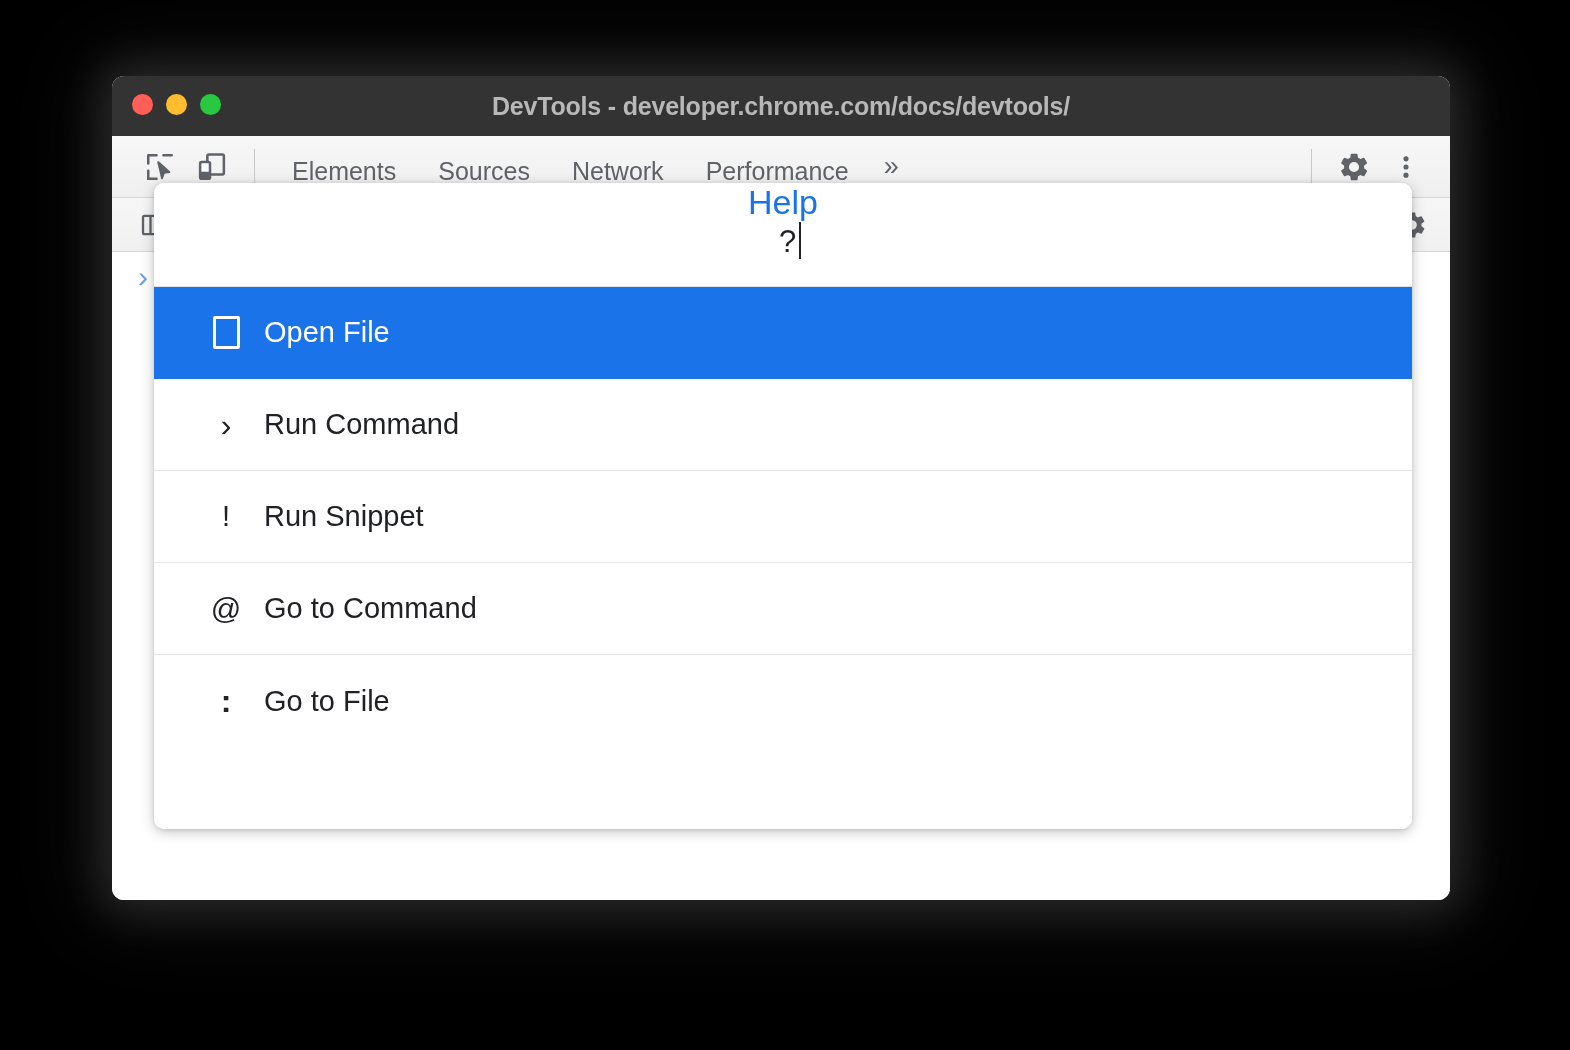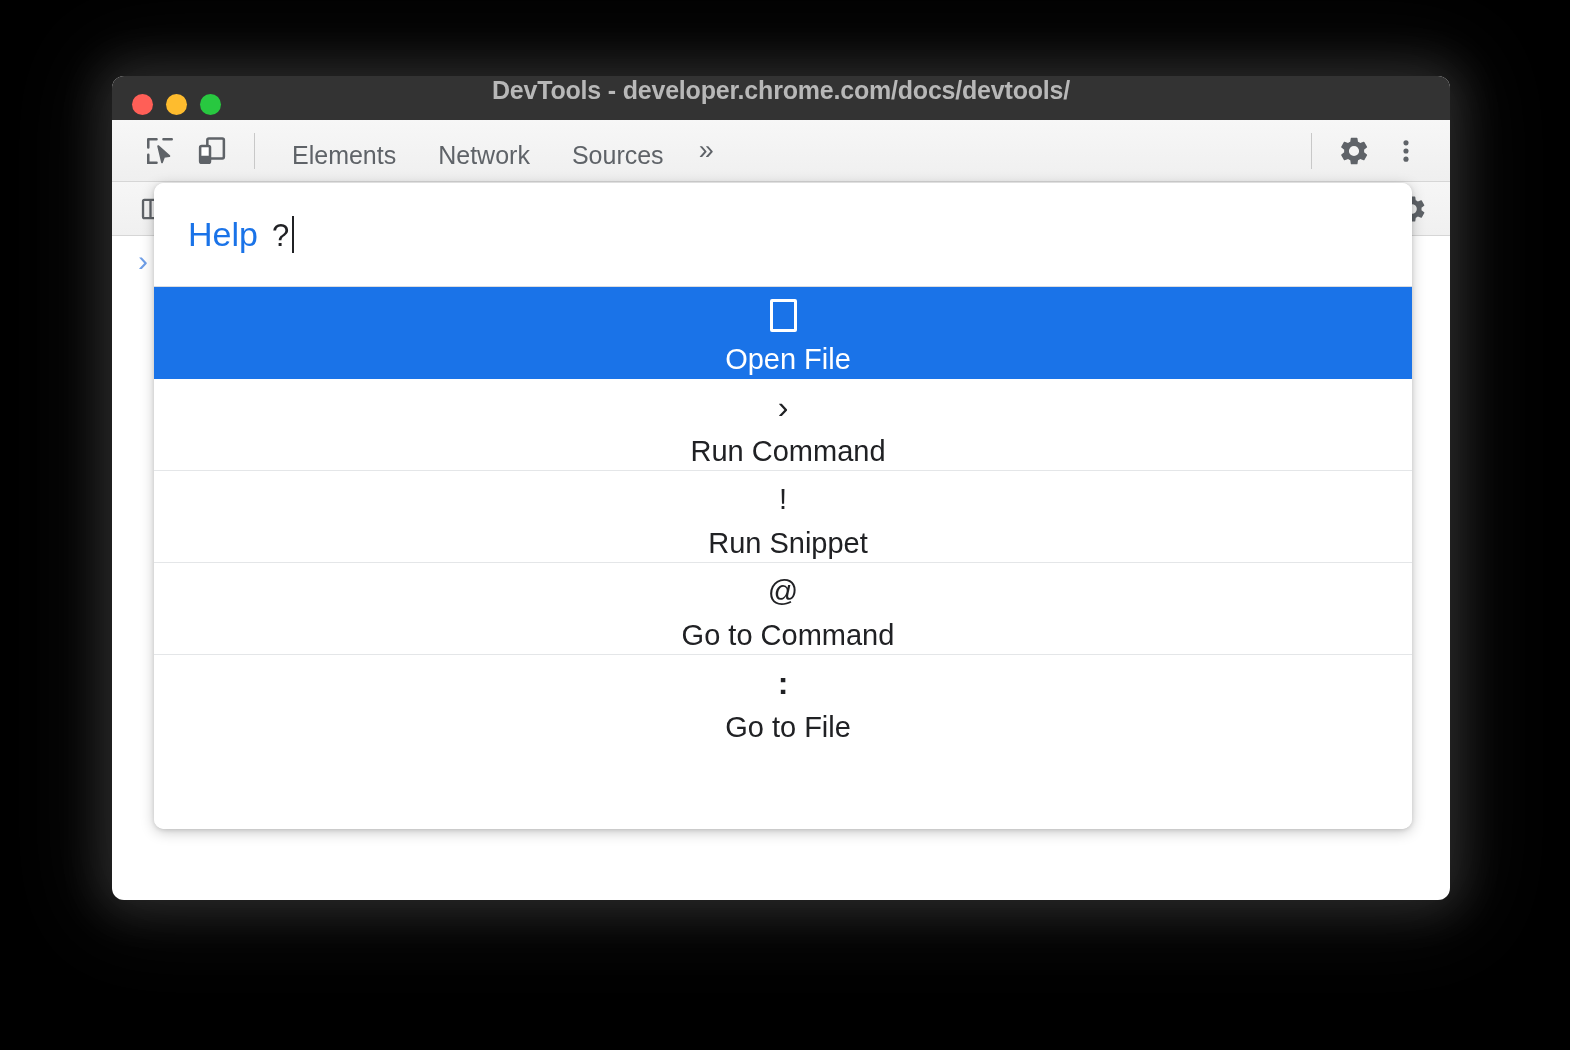--- a/index.html
+++ b/index.html
@@ -30,24 +30,24 @@
     background: #ffffff;
     border-radius: 12px;
     box-shadow: 0 0 46px 14px rgba(255,255,255,0.13),
                 0 0 90px 30px rgba(255,255,255,0.05);
     overflow: hidden;
   }
 
   
   .titlebar {
     position: relative;
-    height: 44px;
+    height: 60px;
     background: #333333;
     display: flex;
-    align-items: flex-start;
+    align-items: center;
   }
   .traffic {
     position: absolute;
     left: 20px;
     top: 0;
     height: 56px;
     display: flex;
     align-items: center;
     gap: 13px;
   }
@@ -158,20 +158,21 @@
     flex-direction: column;
   }
 
   .palette-input-row {
     height: 104px;
     display: flex;
     align-items: center;
     padding: 0 34px;
     border-bottom: 1px solid #dadce0;
     background: #ffffff;
+    flex-direction: column;
   }
   .prefix-tag {
     color: #1a73e8;
     font-size: 34px;
     letter-spacing: 0;
   }
   .query-text {
     color: #202124;
     font-size: 31px;
     margin-left: 14px;
@@ -198,21 +199,20 @@
 
   .palette-list { flex: 1; background: #ffffff; }
 
   .palette-item {
     height: 92px;
     display: flex;
     align-items: center;
     padding: 0 44px;
     border-bottom: 1px solid #e4e6e8;
     background: #ffffff;
-    flex-direction: column;
   }
   .palette-item:last-child { border-bottom: none; }
   .palette-item.selected {
     background: #1a73e8;
     border-bottom-color: #1a73e8;
   }
   .item-glyph {
     width: 56px;
     flex: 0 0 56px;
     text-align: center;
@@ -272,22 +272,23 @@
           <rect x="8.5" y="2.6" width="12.4" height="15" rx="1.2"></rect>
           <rect x="3.1" y="8.2" width="7.4" height="12.6" rx="1.2" fill="#ffffff"></rect>
           <rect x="3.1" y="15.6" width="7.4" height="5.2" rx="1.0" fill="#5f6368" stroke="none"></rect>
         </svg>
       </div>
 
       <div class="tb-sep"></div>
 
       <div class="tabs">
         <div class="tab">Elements</div>
+        <div class="tab">Sources</div>
         <div class="tab">Network</div>
-        <div class="tab">Sources</div>
+        <div class="tab">Performance</div>
         <div class="tb-more">»</div>
       </div>
 
       <div class="tb-spacer"></div>
 
       <div class="tb-right">
         <div class="tb-sep"></div>
         <div class="tb-icon">
           <svg width="34" height="34" viewBox="0 0 24 24" fill="#5f6368">
             <path d="M19.1 12.9c.04-.3.06-.6.06-.9s-.02-.6-.07-.9l2-1.56a.49.49 0 00.12-.61l-1.9-3.28a.48.48 0 00-.58-.21l-2.36.95a7 7 0 00-1.56-.9l-.36-2.5a.47.47 0 00-.47-.4h-3.8c-.23 0-.43.17-.47.4l-.36 2.5c-.56.23-1.08.54-1.56.9l-2.36-.95a.47.47 0 00-.58.21L2.98 8.93a.47.47 0 00.11.61l2 1.56c-.04.3-.07.6-.07.9s.03.6.07.9l-2 1.56a.47.47 0 00-.11.61l1.9 3.28c.12.21.36.29.58.21l2.36-.95c.49.37 1 .68 1.56.9l.36 2.5c.04.23.24.4.47.4h3.8c.23 0 .43-.17.47-.4l.36-2.5c.56-.23 1.07-.53 1.56-.9l2.36.95c.22.08.46 0 .58-.21l1.9-3.28a.48.48 0 00-.12-.61l-2-1.56zM12 15.6a3.6 3.6 0 110-7.2 3.6 3.6 0 010 7.2z"></path>

